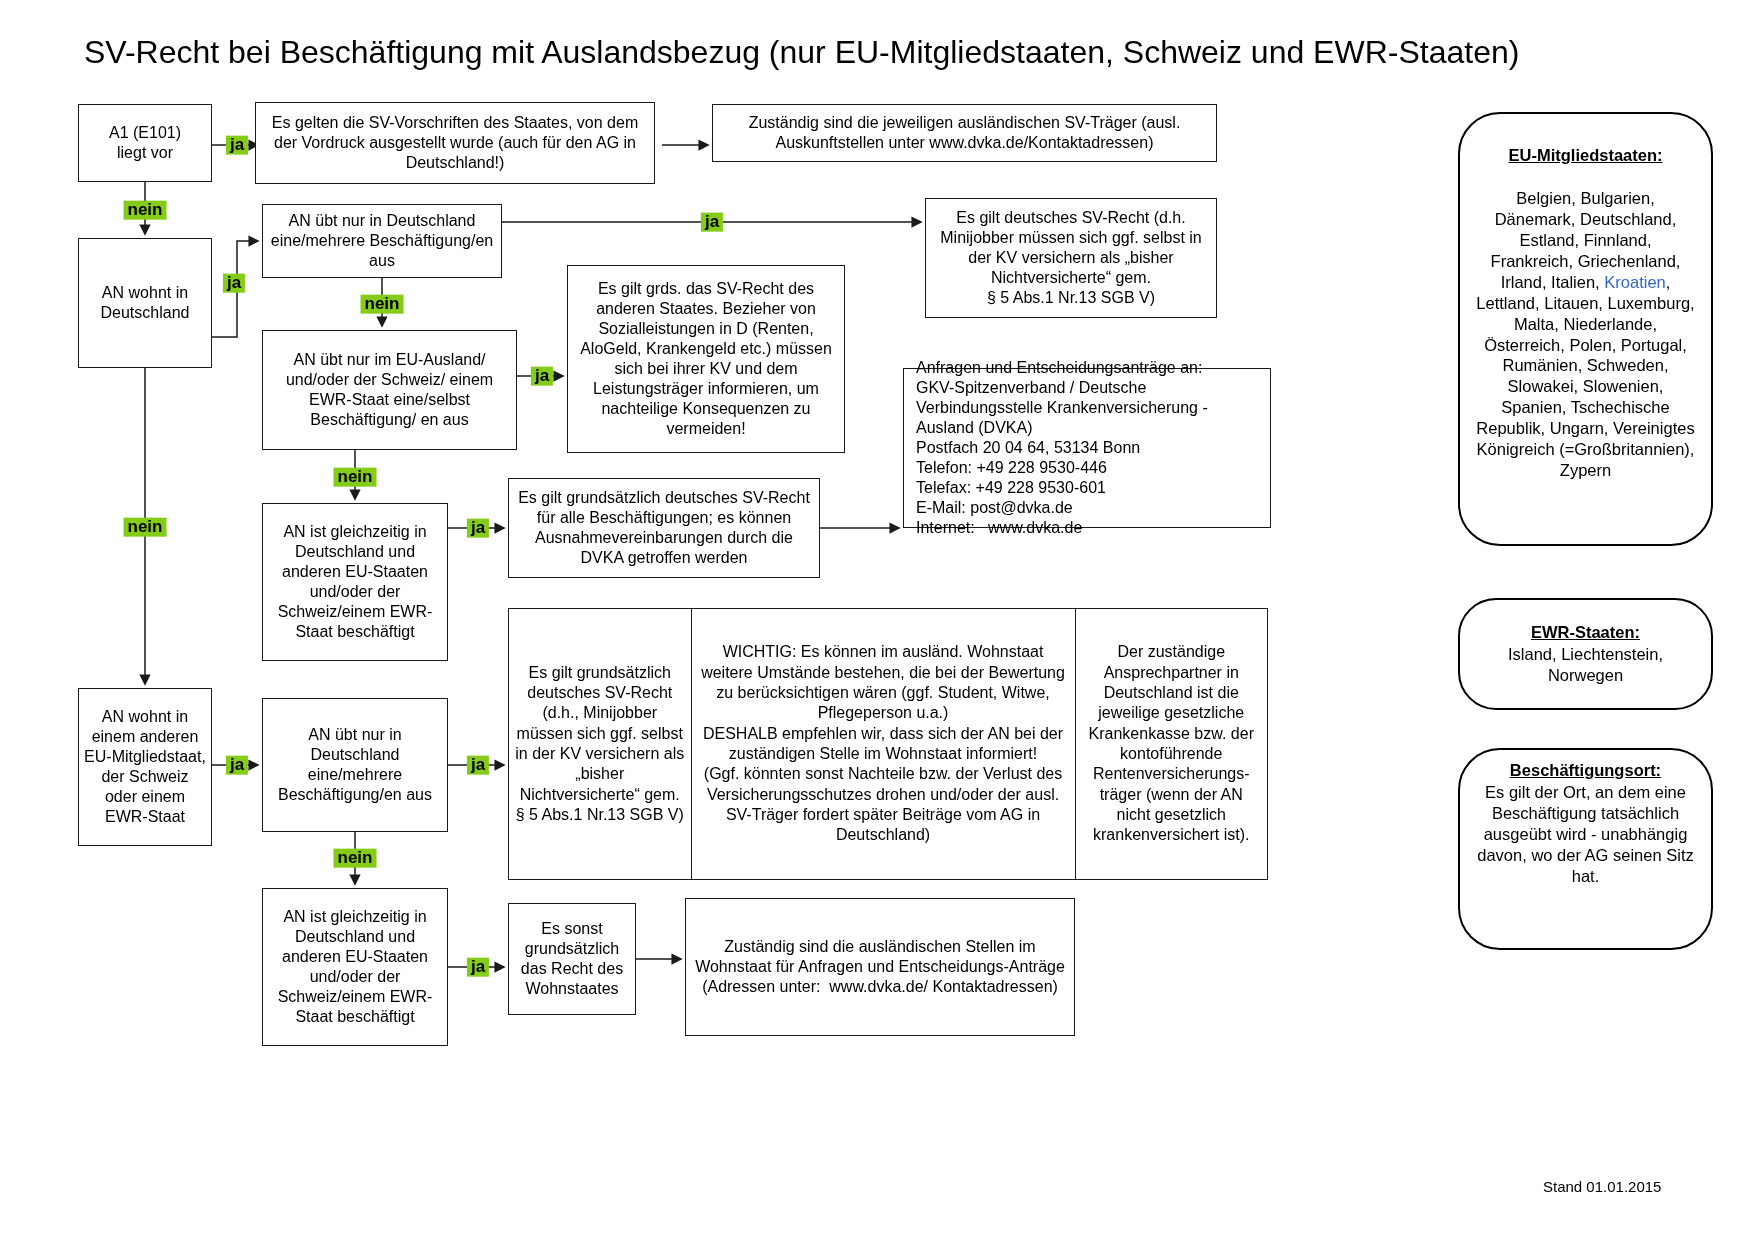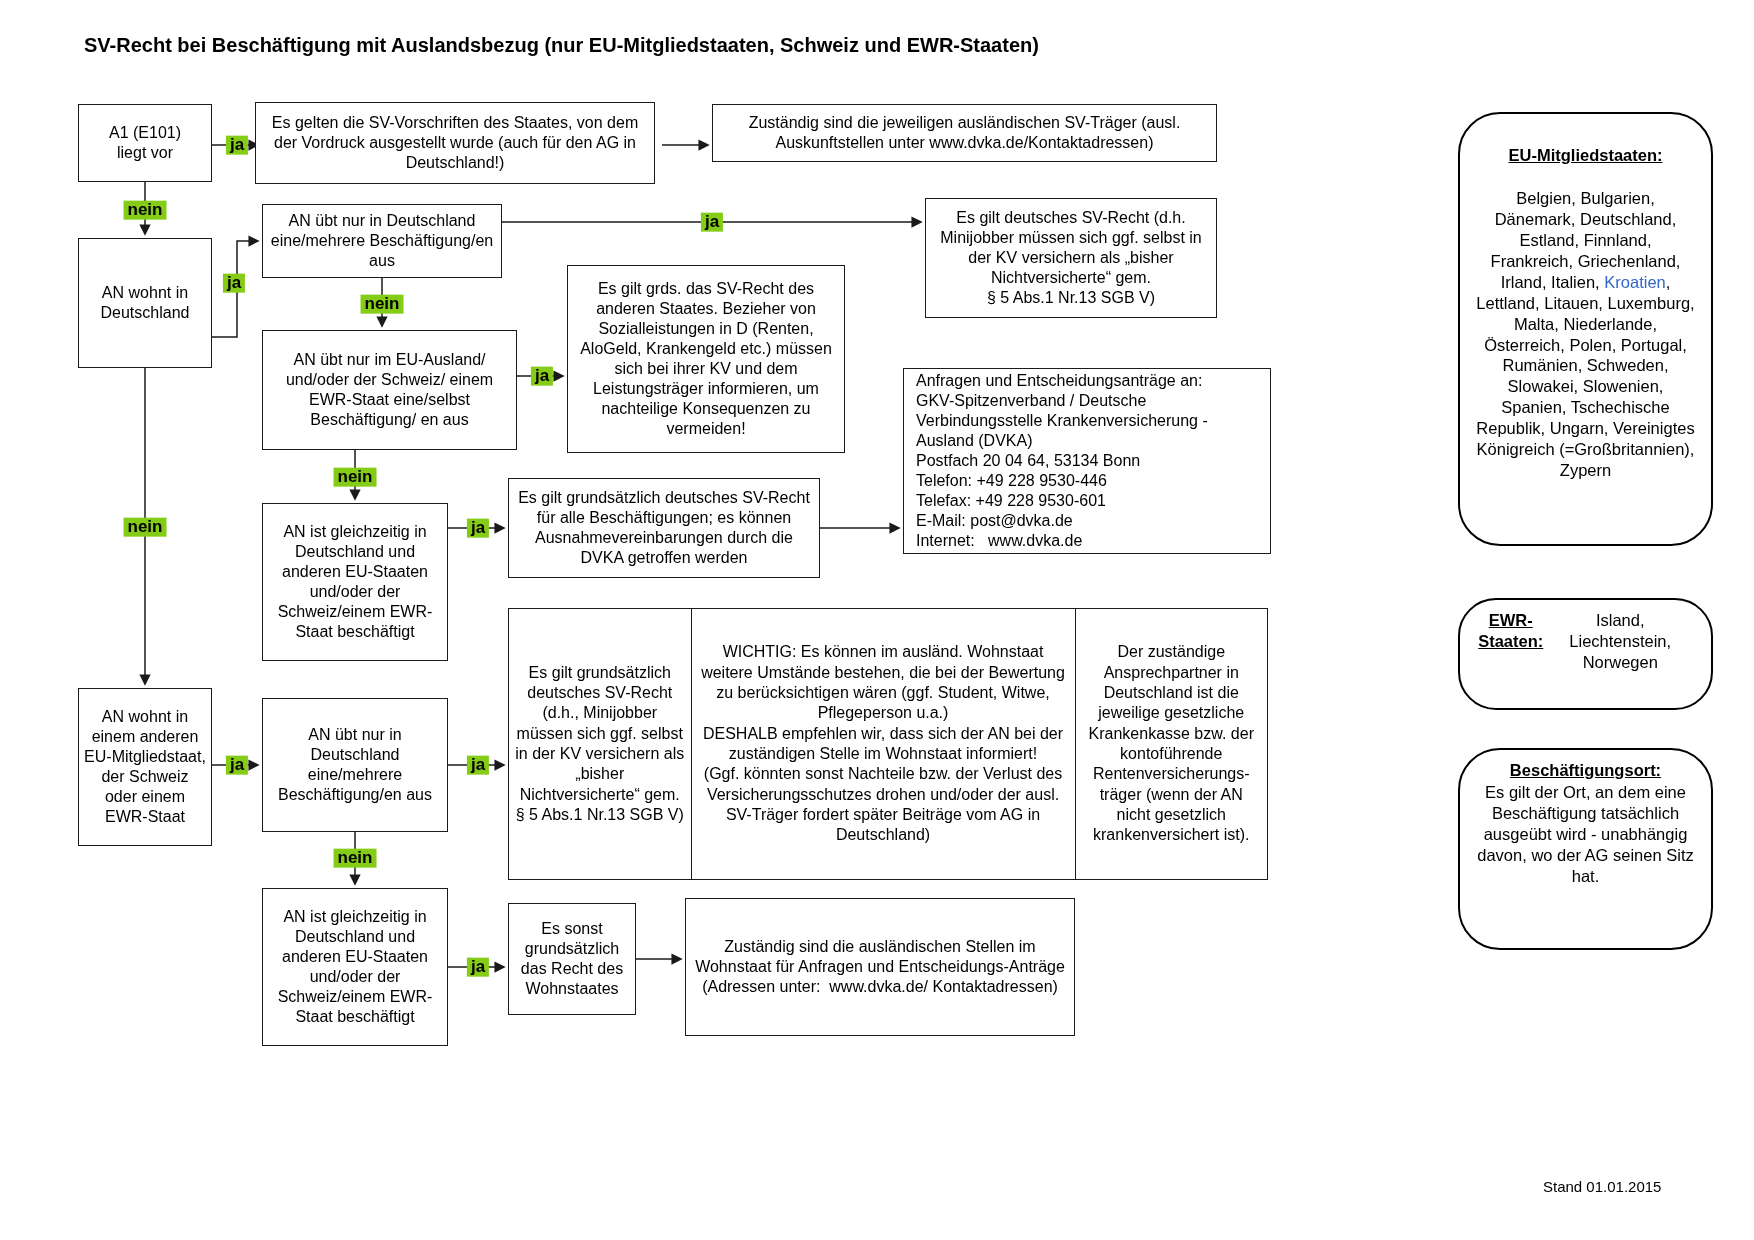--- a/index.html
+++ b/index.html
@@ -1,21 +1,21 @@
 <!DOCTYPE html>
 <html><head>
 <meta charset="utf-8">
 <style>
   html,body{margin:0;padding:0;background:#fff;}
   #canvas{
     position:relative;width:1754px;height:1240px;background:#fff;
     font-family:"Liberation Sans","DejaVu Sans",sans-serif;color:#000;overflow:hidden;
   }
   #title{
-    position:absolute;left:84px;top:34px;font-size:20px;font-weight:bold;white-space:nowrap;
+    position:absolute;left:84px;top:34px;font-size:32px;font-weight:normal;white-space:nowrap;
   }
   .node{
     position:absolute;box-sizing:border-box;border:1.6px solid #1a1a1a;background:#fff;
     display:flex;align-items:center;justify-content:center;text-align:center;
     font-size:16px;line-height:1.25;padding:3px 5px;white-space:pre-line;
   }
   .node.left-align{justify-content:flex-start;text-align:left;align-items:center;padding:8px 12px;}
   .cellrow{
     position:absolute;box-sizing:border-box;border:1.6px solid #1a1a1a;background:#fff;display:flex;
   }
@@ -80,21 +80,21 @@
 
   <div class="node" style="left:262px;top:204px;width:240px;height:74px">AN übt nur in Deutschland eine/mehrere Beschäftigung/en aus</div>
 
   <div class="node" style="left:925px;top:198px;width:292px;height:120px">Es gilt deutsches SV-Recht (d.h. Minijobber müssen sich ggf. selbst in der KV versichern als „bisher Nichtversicherte“ gem.
 § 5 Abs.1 Nr.13 SGB V)</div>
 
   <div class="node" style="left:262px;top:330px;width:255px;height:120px">AN übt nur im EU-Ausland/ und/oder der Schweiz/ einem EWR-Staat eine/selbst Beschäftigung/ en aus</div>
 
   <div class="node" style="left:567px;top:265px;width:278px;height:188px">Es gilt grds. das SV-Recht des anderen Staates. Bezieher von Sozialleistungen in D (Renten, AloGeld, Krankengeld etc.) müssen sich bei ihrer KV und dem Leistungsträger informieren, um nachteilige Konsequenzen zu vermeiden!</div>
 
-  <div class="node left-align" style="left:903px;top:368px;width:368px;height:186px">Anfragen und Entscheidungsanträge an:
+  <div class="node left-align" style="left:903px;top:368px;width:368px;height:160px">Anfragen und Entscheidungsanträge an:
 GKV-Spitzenverband / Deutsche
 Verbindungsstelle Krankenversicherung -
 Ausland (DVKA)
 Postfach 20 04 64, 53134 Bonn
 Telefon: +49 228 9530-446
 Telefax: +49 228 9530-601
 E-Mail: post@dvka.de
 Internet:&nbsp;&nbsp; www.dvka.de</div>
 
   <div class="node" style="left:262px;top:503px;width:186px;height:158px">AN ist gleichzeitig in Deutschland und anderen EU-Staaten und/oder der Schweiz/einem EWR-Staat beschäftigt</div>
@@ -133,21 +133,21 @@
   <div class="edge-label" style="left:237px;top:765px">ja</div>
   <div class="edge-label" style="left:478px;top:765px">ja</div>
   <div class="edge-label" style="left:355px;top:858px">nein</div>
   <div class="edge-label" style="left:478px;top:967px">ja</div>
 
   <div class="rounded" style="left:1458px;top:112px;width:255px;height:434px">
     <div class="heading">EU-Mitgliedstaaten:</div>
     <div><span>Belgien, Bulgarien, Dänemark, Deutschland, Estland, Finnland, Frankreich, Griechenland, Irland, Italien, </span><span style="color: rgb(51, 102, 204);">Kroatien</span><span>, Lettland, Litauen, Luxemburg, Malta, Niederlande, Österreich, Polen, Portugal, Rumänien, Schweden, Slowakei, Slowenien, Spanien, Tschechische Republik, Ungarn, Vereinigtes Königreich (=Großbritannien), Zypern</span></div>
   </div>
 
-  <div class="rounded" style="left:1458px;top:598px;width:255px;height:112px;border-radius:38px;display:flex;flex-direction:row;justify-content:center">
+  <div class="rounded" style="left:1458px;top:598px;width:255px;height:112px;border-radius:38px;display:flex;flex-direction:column;justify-content:center">
     <div class="heading">EWR-Staaten:</div>
     <div>Island, Liechtenstein, Norwegen</div>
   </div>
 
   <div class="rounded" style="left:1458px;top:748px;width:255px;height:202px;display:flex;flex-direction:column;justify-content:flex-start">
     <div class="heading">Beschäftigungsort:</div>
     <div>Es gilt der Ort, an dem eine Beschäftigung tatsächlich ausgeübt wird - unabhängig davon, wo der AG seinen Sitz hat.</div>
   </div>
 
   <div id="footer">Stand 01.01.2015</div>

